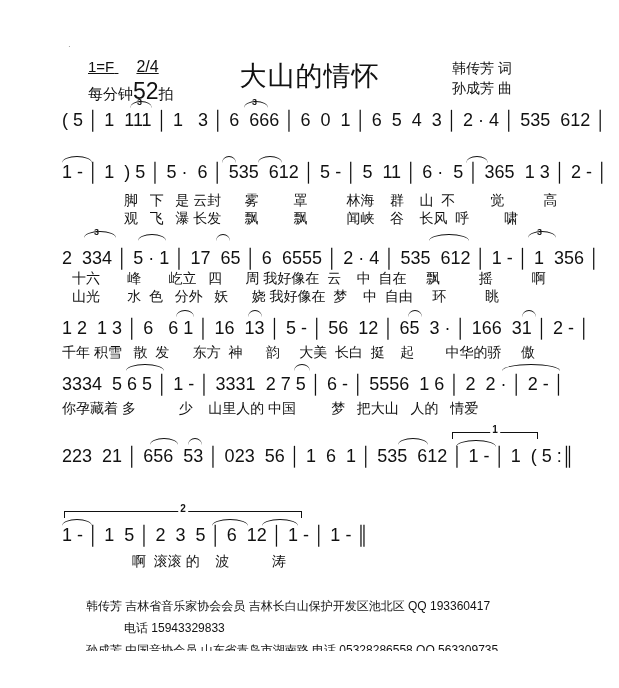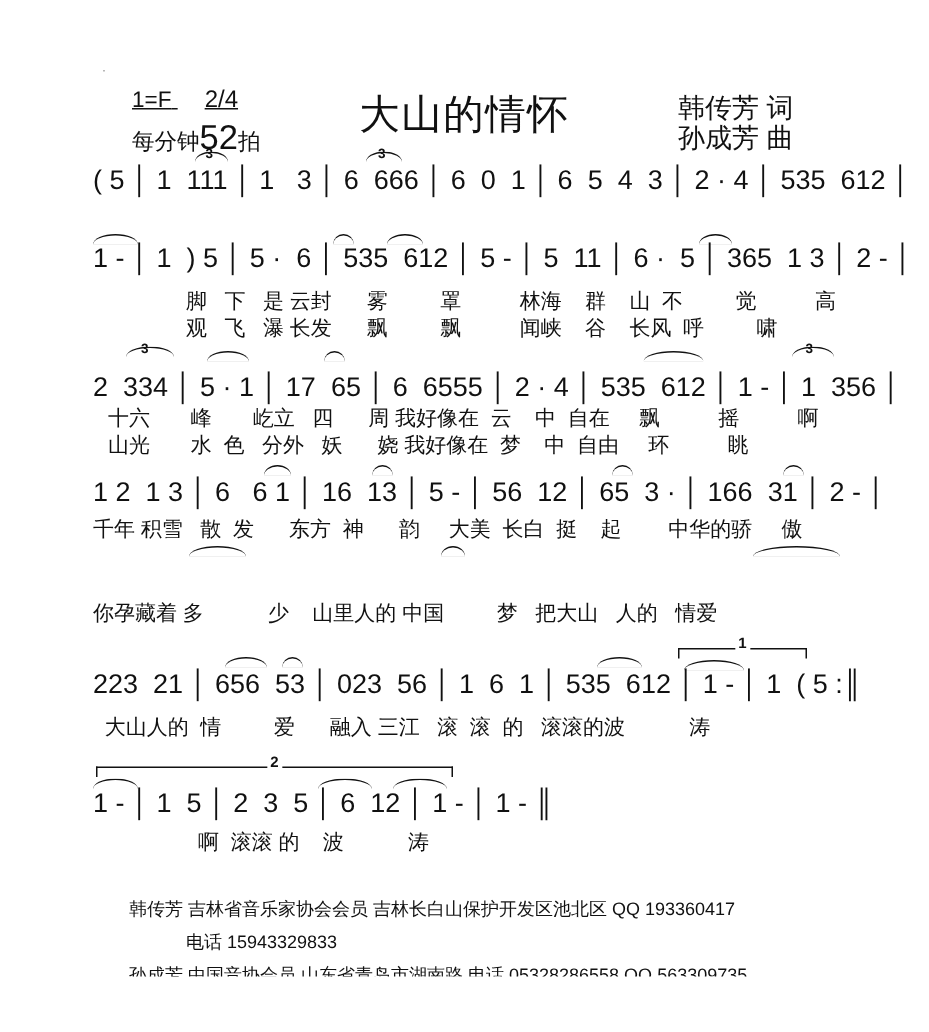--- a/index.html
+++ b/index.html
@@ -4,21 +4,21 @@
 <style>
   html, body { margin: 0; padding: 0; background: #ffffff; }
   body { width: 619px; height: 688px; position: relative; overflow: hidden;
          font-family: "Liberation Sans", "DejaVu Sans", sans-serif; color: #111; }
   .abs { position: absolute; white-space: nowrap; }
   .title { left: 0; width: 619px; top: 40px; text-align: center; font-size: 27px; font-weight: normal; letter-spacing: 1px; }
   .key { left: 88px; top: 58px; font-size: 15px; text-decoration: underline; }
   .key .ts { margin-left: 18px; font-size: 16px; }
   .tempo { left: 88px; top: 78px; font-size: 15px; }
   .tempo .num { font-size: 23px; }
-  .credit { left: 452px; font-size: 18px; }
+  .credit { left: 452px; font-size: 14px; }
   .credit.a { top: 60px; }
   .credit.b { top: 80px; }
 
   .staff { position: absolute; left: 62px; width: 500px; }
   .notes { position: absolute; left: 0; font-size: 18px; letter-spacing: 0px; white-space: pre; font-family: "Liberation Sans", sans-serif; }
   .lyric { position: absolute; left: 0; font-size: 14px; white-space: pre; }
   .slur { position: absolute; border-top: 1px solid #111; border-radius: 50% 50% 0 0 / 100% 100% 0 0; height: 6px; }
   .trip { position: absolute; font-size: 9px; font-weight: bold; }
   .volta { position: absolute; border-top: 1px solid #111; border-left: 1px solid #111; border-right: 1px solid #111; height: 6px; }
   .volta span { position: absolute; top: -9px; left: 50%; font-size: 10px; font-weight: bold; background: #fff; padding: 0 2px; transform: translateX(-50%); }
@@ -81,33 +81,33 @@
   <div class="slur" style="left:346px;top:2px;width:14px;"></div>
   <div class="slur" style="left:460px;top:2px;width:14px;"></div>
   <div class="notes" style="top:10px;">1 2  1 3 │ 6   6 1 │ 16  13 │ 5 - │ 56  12 │ 65  3 · │ 166  31 │ 2 - │</div>
   <div class="lyric" style="top:36px;left:0px;">千年 积雪   散  发      东方  神      韵     大美  长白  挺    起        中华的骄     傲</div>
 </div>
 
 <div class="staff" style="top:362px;height:50px;">
   <div class="slur" style="left:64px;top:2px;width:38px;"></div>
   <div class="slur" style="left:232px;top:2px;width:16px;"></div>
   <div class="slur" style="left:440px;top:2px;width:58px;"></div>
+  <div class="notes" style="top:12px;">3334  5 6 5 │ 1 - │ 3331  2 7 5 │ 6 - │ 5556  1 6 │ 2  2 · │ 2 - │</div>
   <div class="lyric" style="top:38px;left:0px;">你孕藏着 多           少    山里人的 中国         梦   把大山   人的   情爱</div>
 </div>
 
 <div class="staff" style="top:430px;height:60px;">
   <div class="volta" style="left:390px;top:2px;width:84px;">
     <span>1</span>
   </div>
   <div class="slur" style="left:88px;top:8px;width:28px;"></div>
   <div class="slur" style="left:126px;top:8px;width:14px;"></div>
   <div class="slur" style="left:336px;top:8px;width:30px;"></div>
   <div class="slur" style="left:394px;top:10px;width:40px;"></div>
   <div class="notes" style="top:16px;">223  21 │ 656  53 │ 023  56 │ 1  6  1 │ 535  612 │ 1 - │ 1  ( 5 :║</div>
-  <div class="lyric" style="top:46px;left:0px;">  大山人的  情         爱      融入 三江   滚  滚  的   滚滚的波           涛</div>
 </div>
 
 <div class="staff" style="top:505px;height:60px;">
   <div class="volta" style="left:2px;top:6px;width:236px;">
     <span>2</span>
   </div>
   <div class="slur" style="left:0px;top:14px;width:30px;"></div>
   <div class="slur" style="left:150px;top:14px;width:36px;"></div>
   <div class="slur" style="left:200px;top:14px;width:36px;"></div>
   <div class="notes" style="top:20px;">1 - │ 1  5 │ 2  3  5 │ 6  12 │ 1 - │ 1 - ║</div>

